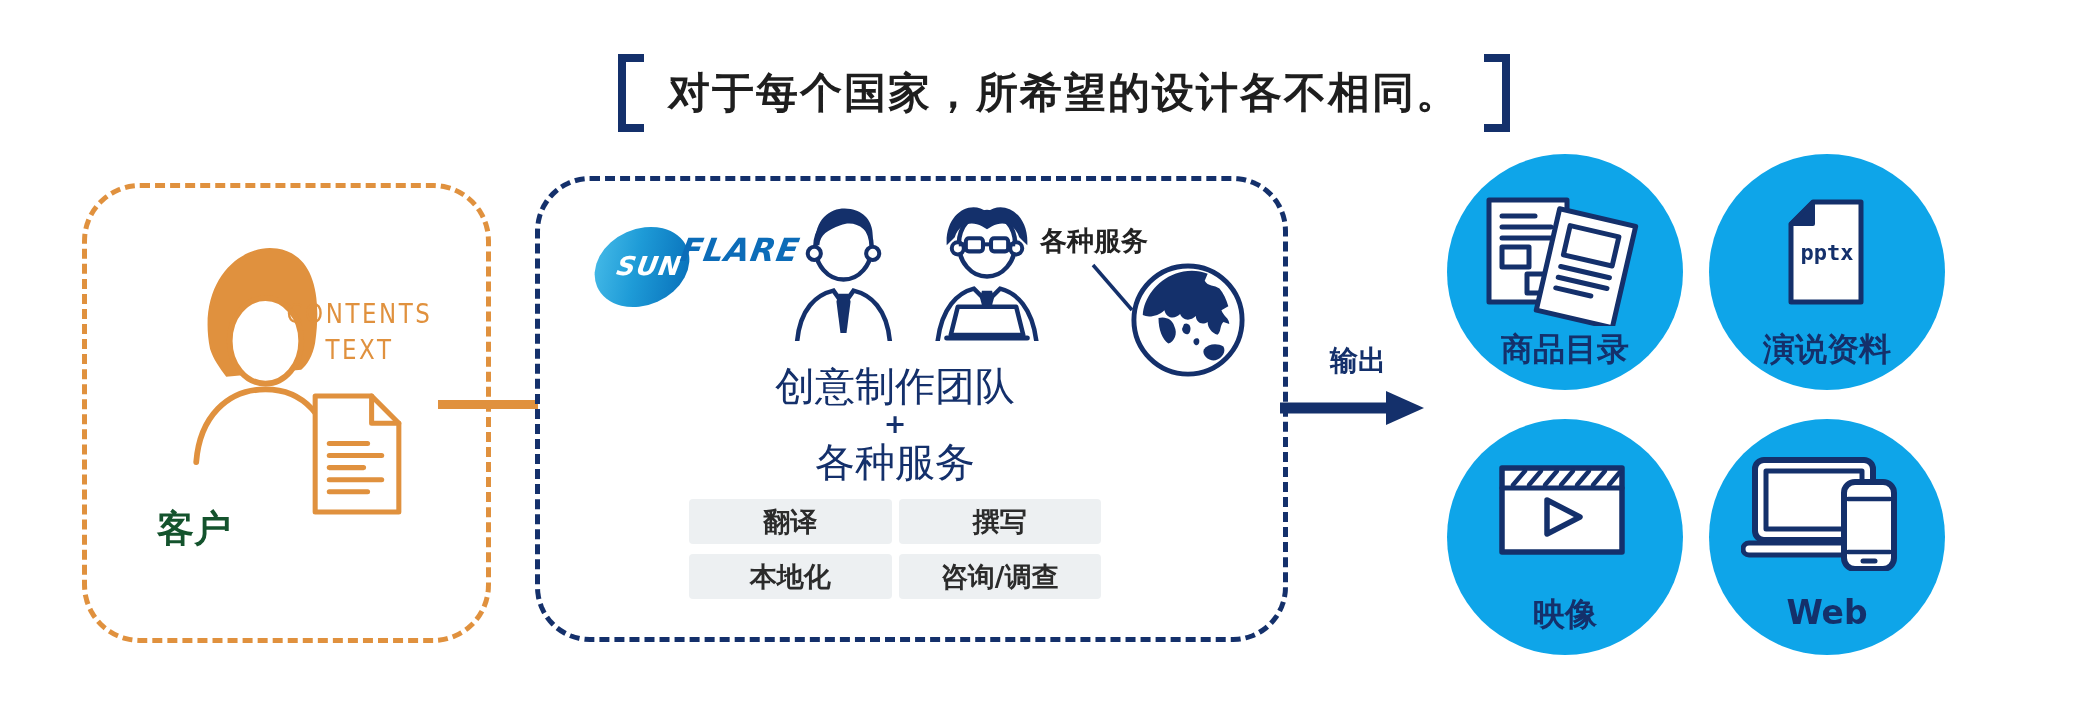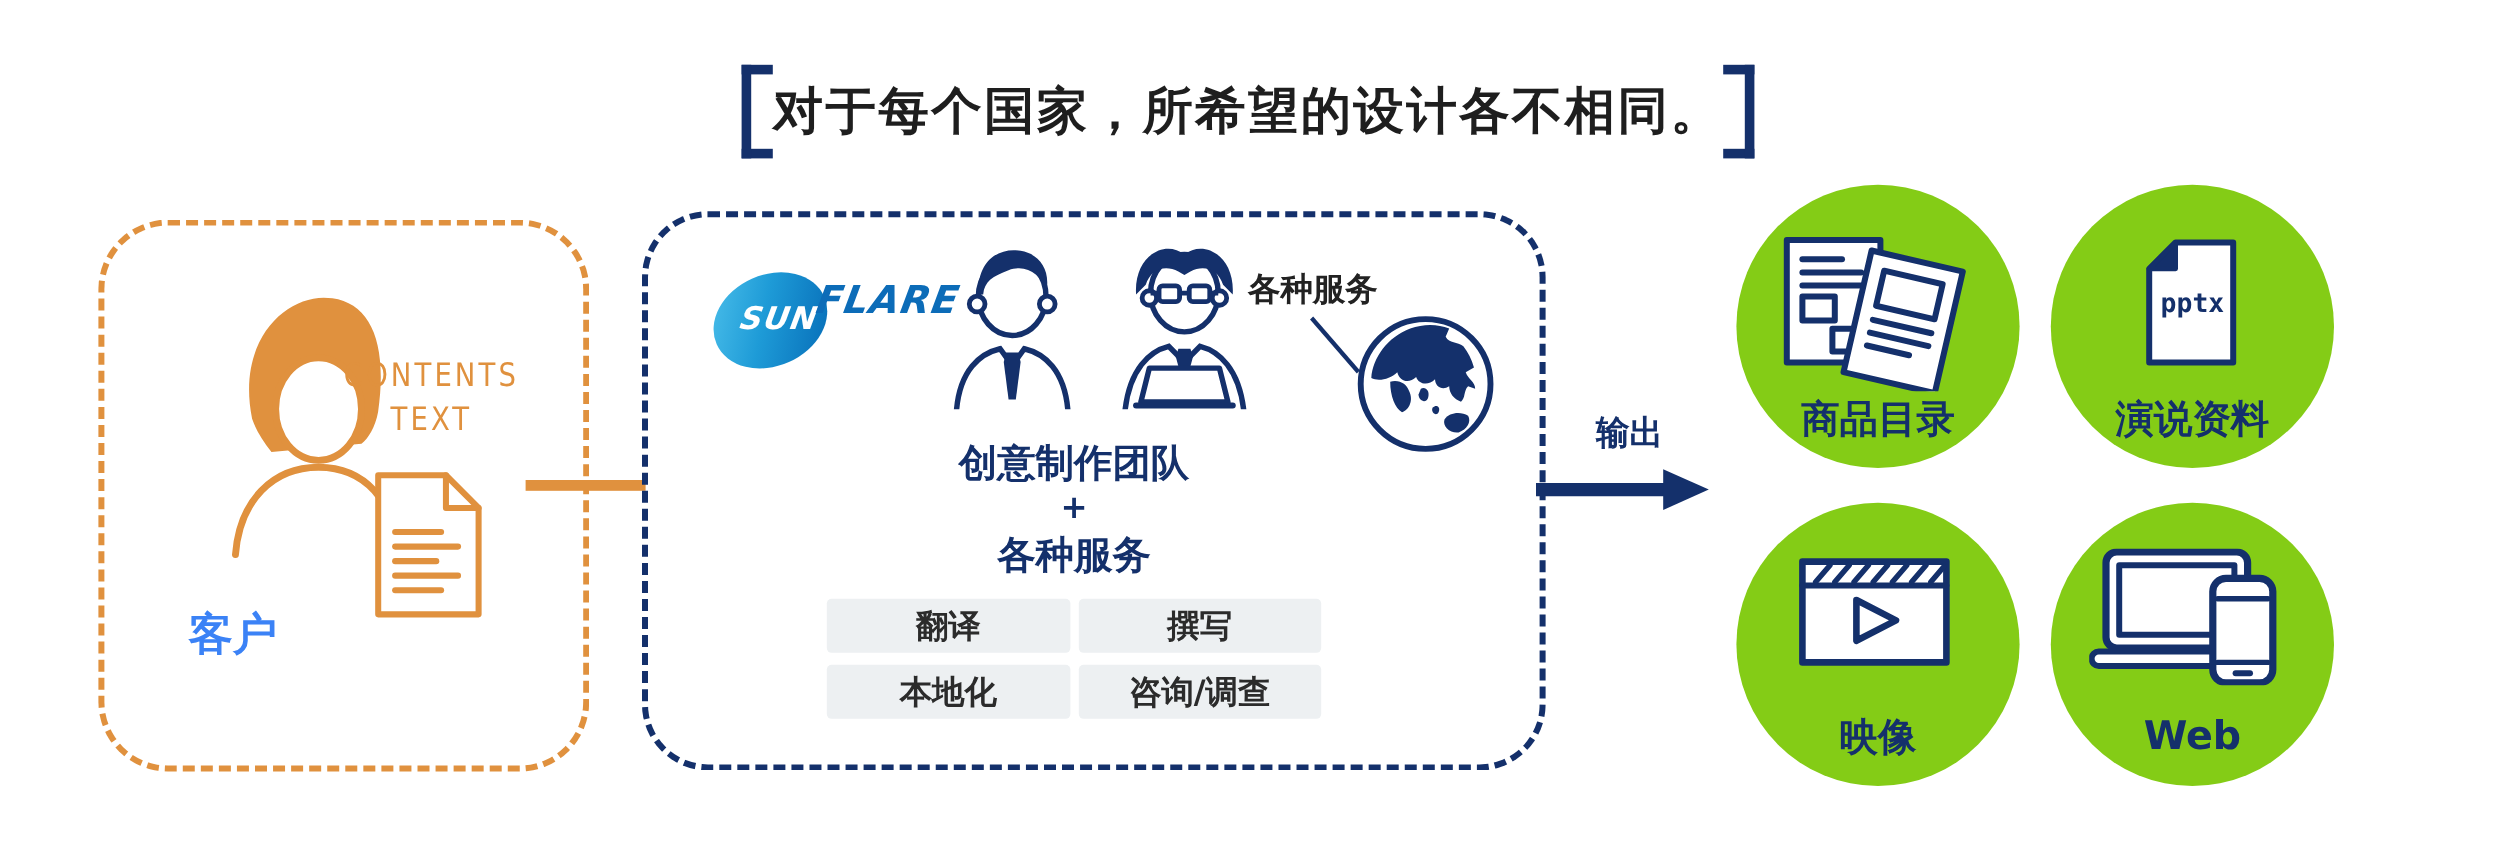--- a/index.html
+++ b/index.html
@@ -3,63 +3,63 @@
 <meta charset="utf-8">
 <style>
   html,body{margin:0;padding:0;background:#fff;}
   .canvas{
     position:relative;width:2080px;height:720px;background:#ffffff;overflow:hidden;
     font-family:"DejaVu Sans","Liberation Sans",sans-serif;
   }
   .abs{position:absolute;}
 
   
-  .title-row{position:absolute;left:618px;top:54px;display:flex;align-items:center;}
+  .title-row{position:absolute;left:618px;top:54px;display:flex;align-items:center;gap:24px;}
   .bracket{width:18px;height:62px;border:8px solid #14306B;}
   .bracket.l{border-right:none;}
   .bracket.r{border-left:none;}
   .title-text{font-size:42px;font-weight:700;color:#1E1E1E;letter-spacing:2px;white-space:nowrap;}
 
   
   .client-box{position:absolute;left:82px;top:183px;width:399px;height:450px;
     border:5px dashed #E0913E;border-radius:58px;}
   .contents-text{position:absolute;left:185px;top:108px;width:175px;text-align:center;
     color:#E0913E;font-size:27px;letter-spacing:3px;line-height:1.35;font-weight:400;
     transform:scaleX(.85);}
-  .client-label{position:absolute;left:70px;top:316px;font-size:37px;font-weight:700;color:#3b82f6;}
+  .client-label{position:absolute;left:70px;top:316px;font-size:37px;font-weight:700;color:#14532d;}
 
   
   .connector{position:absolute;left:438px;top:400px;width:100px;height:9px;background:#E0913E;}
 
   
   .team-box{position:absolute;left:535px;top:176px;width:743px;height:456px;
     border:5px dashed #14306B;border-radius:55px;}
   .logo{position:absolute;left:25px;top:18px;width:230px;height:110px;}
   .logo-ellipse{position:absolute;left:28px;top:30px;width:98px;height:76px;border-radius:50%;
     background:linear-gradient(125deg,#4FC2EC 0%,#1E9BD7 45%,#0B76BE 85%,#0A66AC 100%);
     transform:rotate(-24deg);}
   .logo-sun{position:absolute;left:52px;top:52px;color:#ffffff;font-size:26px;font-weight:900;
     font-style:italic;transform:skewX(-10deg);letter-spacing:1px;}
   .logo-flare{position:absolute;left:116px;top:32px;color:#0C6CB8;font-size:32px;font-weight:900;
     font-style:italic;transform:skewX(-10deg);letter-spacing:1px;}
   .target-label{position:absolute;left:500px;top:42px;font-size:27px;font-weight:700;color:#222;}
   .team-text{position:absolute;left:145px;top:185px;width:420px;text-align:center;color:#14306B;}
-  .team-line1,.team-line2{font-size:32px;font-weight:700;line-height:40px;}
+  .team-line1,.team-line2{font-size:40px;font-weight:400;line-height:40px;}
   .team-plus{font-size:27px;font-weight:700;line-height:36px;}
   .services{position:absolute;left:149px;top:318px;width:412px;
     display:grid;grid-template-columns:1fr 1fr;gap:10px 7px;}
   .service-chip{height:45px;background:#EDF0F2;border-radius:4px;display:flex;align-items:center;
     justify-content:center;font-size:27px;font-weight:700;color:#2B2B2B;}
 
   
   .arrow-label{position:absolute;left:1303px;top:342px;width:110px;text-align:center;
     font-size:28px;font-weight:700;color:#14306B;}
 
   
-  .out-circle{position:absolute;width:236px;height:236px;border-radius:50%;background:#84cc16;}
+  .out-circle{position:absolute;width:236px;height:236px;border-radius:50%;background:#0ea5e9;}
   .out-label{position:absolute;left:0;right:0;top:174px;text-align:center;
     font-size:32px;font-weight:700;color:#14306B;}
   .out-label.web{font-size:33px;}
 </style>
 </head>
 <body>
 
 <div class="canvas">
 
   <div class="title-row">

